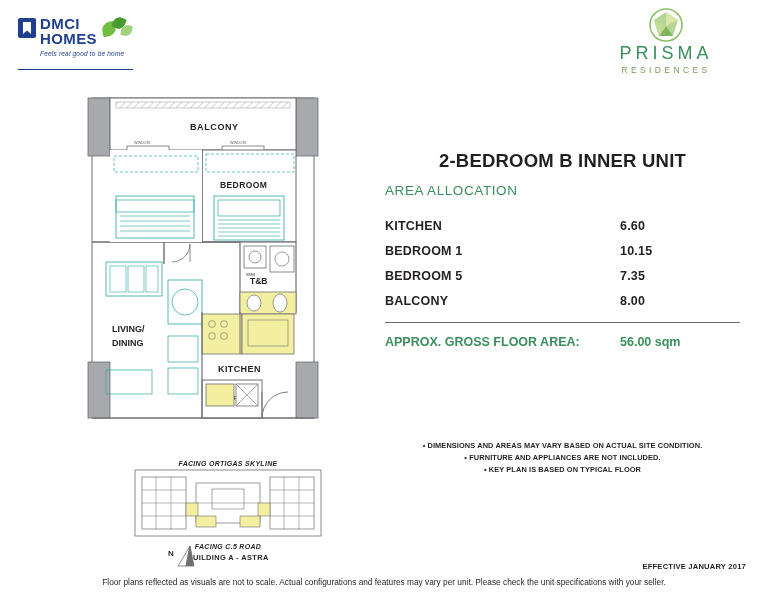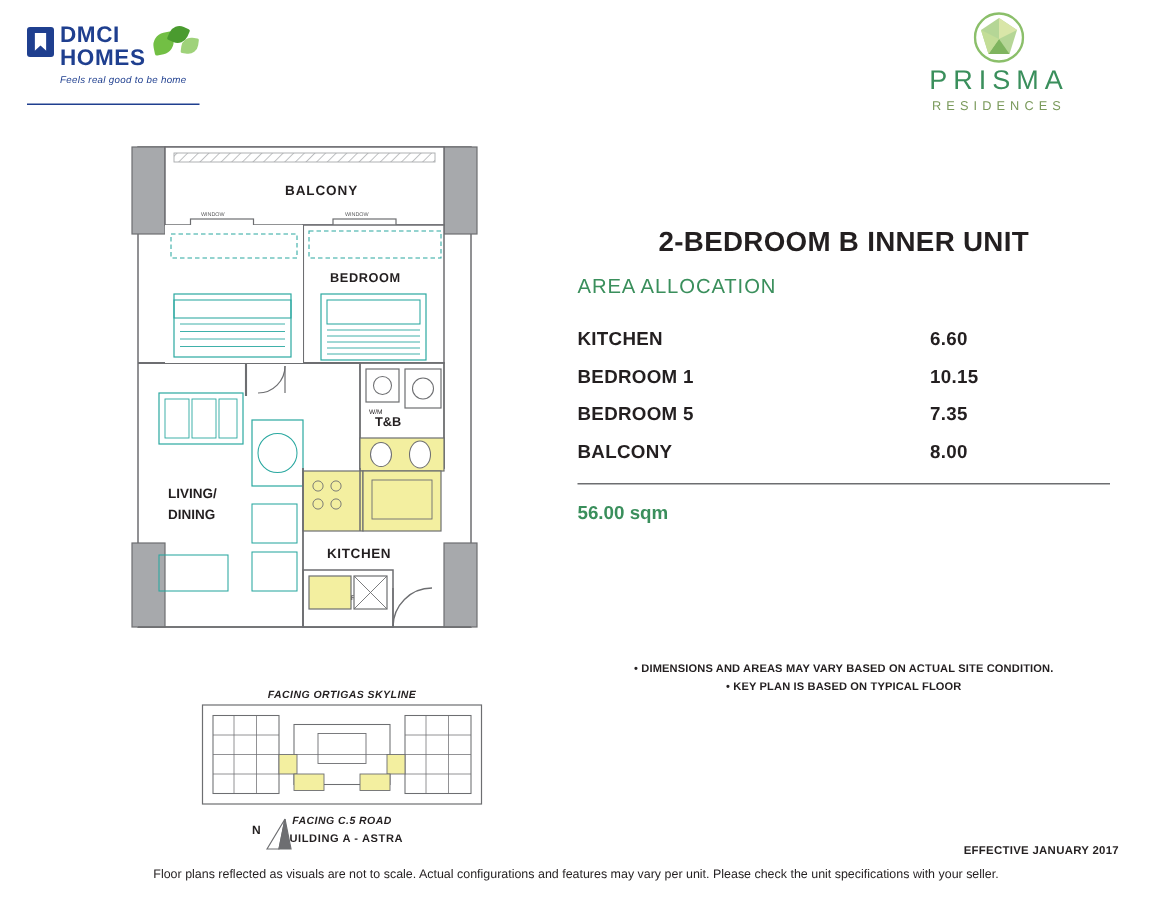--- a/index.html
+++ b/index.html
@@ -409,26 +409,28 @@
         <tr>
           <td>BALCONY</td>
           <td class="val">8.00</td>
         </tr>
       </tbody>
     </table>
 
     <div class="rule"></div>
 
     <div class="gross-row">
+      <div class="lbl">APPROX. GROSS FLOOR AREA:</div>
       <div>56.00 sqm</div>
     </div>
   </div>
 
   <div class="notes">
     <div class="line">• DIMENSIONS AND AREAS MAY VARY BASED ON ACTUAL SITE CONDITION.</div>
+    <div class="line">• FURNITURE AND APPLIANCES ARE NOT INCLUDED.</div>
     <div class="line">• KEY PLAN IS BASED ON TYPICAL FLOOR</div>
   </div>
 
   <div class="keyplan">
     <div class="kp-top-label">FACING ORTIGAS SKYLINE</div>
     <svg width="188" height="68" viewBox="0 0 188 68" style="margin-top:2px;">
       <rect x="1" y="1" width="186" height="66" fill="#ffffff" stroke="#6d6e71" stroke-width="0.8"></rect>
 
       <rect x="8" y="8" width="44" height="52" fill="#ffffff" stroke="#6d6e71" stroke-width="0.7"></rect>
       <g stroke="#6d6e71" stroke-width="0.5">

